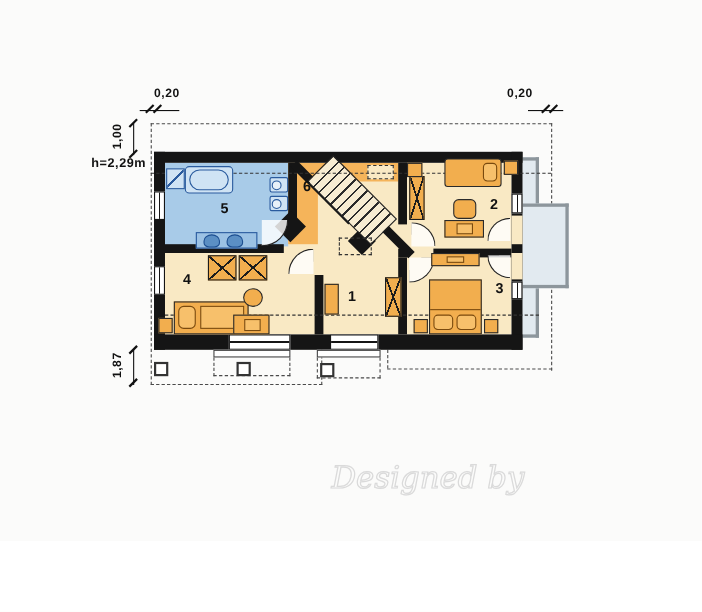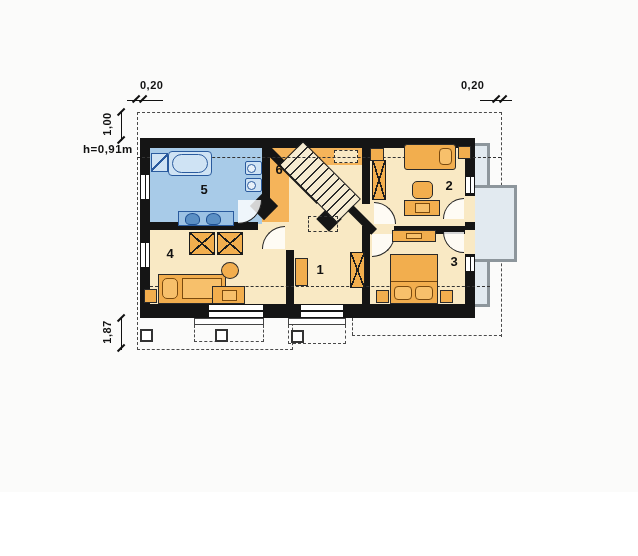--- a/index.html
+++ b/index.html
@@ -47,21 +47,21 @@
   <div class="dimtxt" style="left:461px;top:79px;">0,20</div>
   <div class="abs" style="left:480px;top:100px;width:32px;border-top:1.2px solid #111;"></div>
   <div class="tick" style="left:491px;top:98px;"></div>
   <div class="tick" style="left:498px;top:98px;"></div>
 
   <div class="abs" style="left:121px;top:112px;height:29px;border-left:1.2px solid #111;"></div>
   <div class="tick" style="left:116px;top:111px;"></div>
   <div class="tick" style="left:116px;top:139px;"></div>
   <div class="dimtxt" style="left:90px;top:118px;width:34px;text-align:center;transform:rotate(-90deg);">1,00</div>
 
-  <div class="dimtxt" style="left:83px;top:143px;font-size:11.5px;">h=0,91m</div>
+  <div class="dimtxt" style="left:83px;top:143px;font-size:11.5px;">h=2,29m</div>
 
   <div class="abs" style="left:121px;top:318px;height:32px;border-left:1.2px solid #111;"></div>
   <div class="tick" style="left:116px;top:317px;"></div>
   <div class="tick" style="left:116px;top:347px;"></div>
   <div class="dimtxt" style="left:90px;top:326px;width:34px;text-align:center;transform:rotate(-90deg);">1,87</div>
 
   <div class="abs" style="left:150px;top:148px;width:315px;height:156px;background:#f9e9c4;"></div>
   <div class="abs" style="left:150px;top:148px;width:112px;height:76px;background:#a8cbe8;"></div>
   <div class="abs" style="left:262px;top:148px;width:100px;height:17px;background:#f5b45a;"></div>
   <div class="abs" style="left:262px;top:148px;width:27px;height:74px;background:#f5b45a;"></div>
@@ -174,14 +174,15 @@
   <div class="fur" style="left:376px;top:290px;width:13px;height:13px;"></div>
   <div class="fur" style="left:440px;top:290px;width:13px;height:13px;"></div>
 
   <div class="rnum" style="left:312px;top:262px;">1</div>
   <div class="rnum" style="left:441px;top:178px;">2</div>
   <div class="rnum" style="left:446px;top:254px;">3</div>
   <div class="rnum" style="left:162px;top:246px;">4</div>
   <div class="rnum" style="left:196px;top:182px;">5</div>
   <div class="rnum" style="left:271px;top:162px;">6</div>
 
+  <div class="wm" style="left:224px;top:418px;width:330px;font-family:'DejaVu Serif',serif;font-style:italic;font-size:28px;">Designed by</div>
 
 </div>
 
 </body></html>

